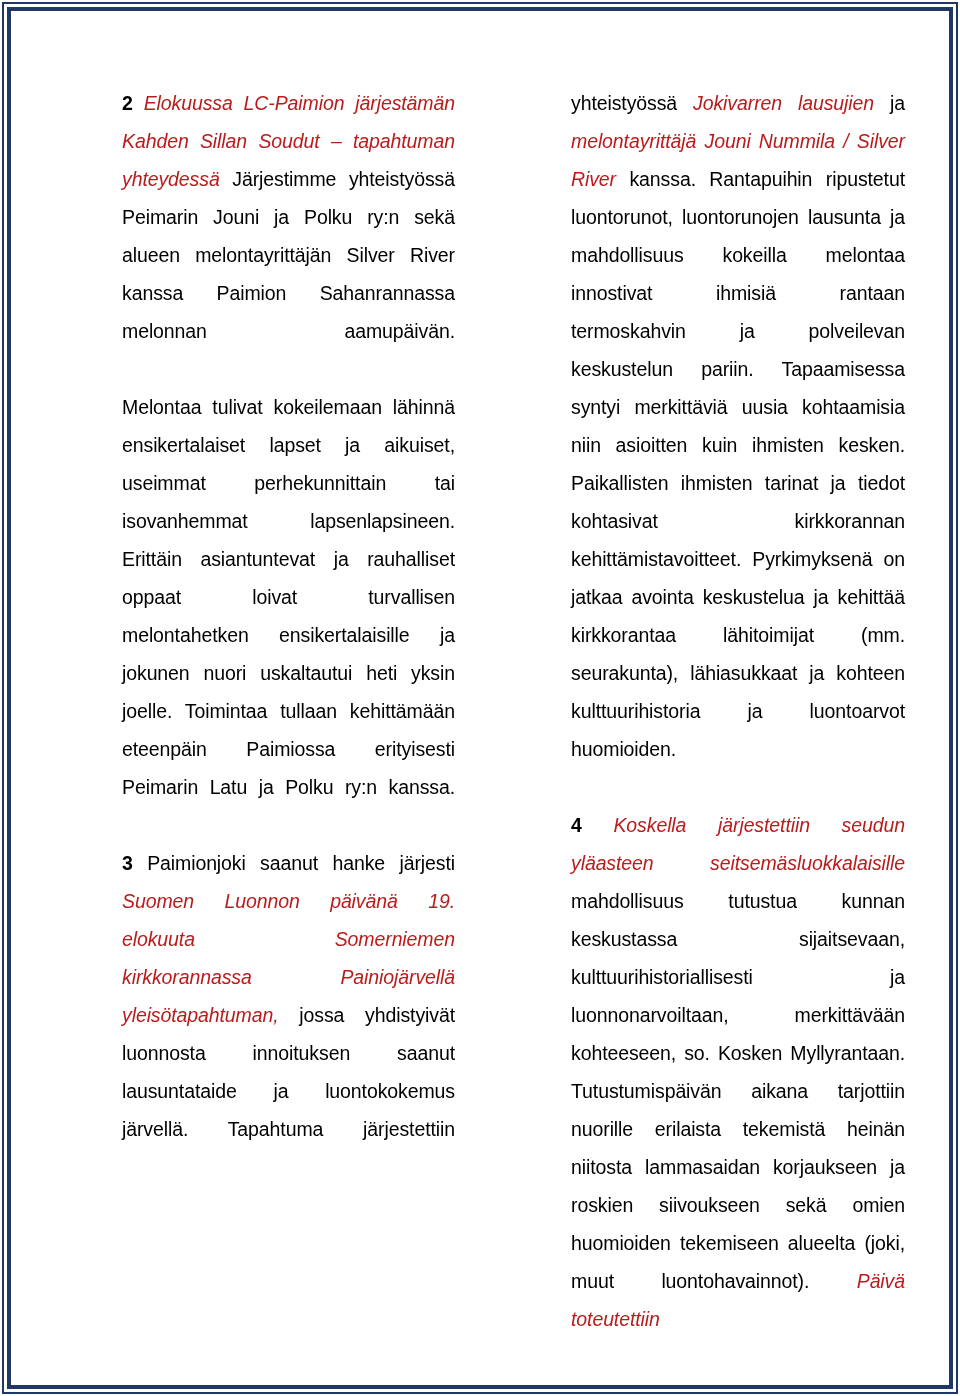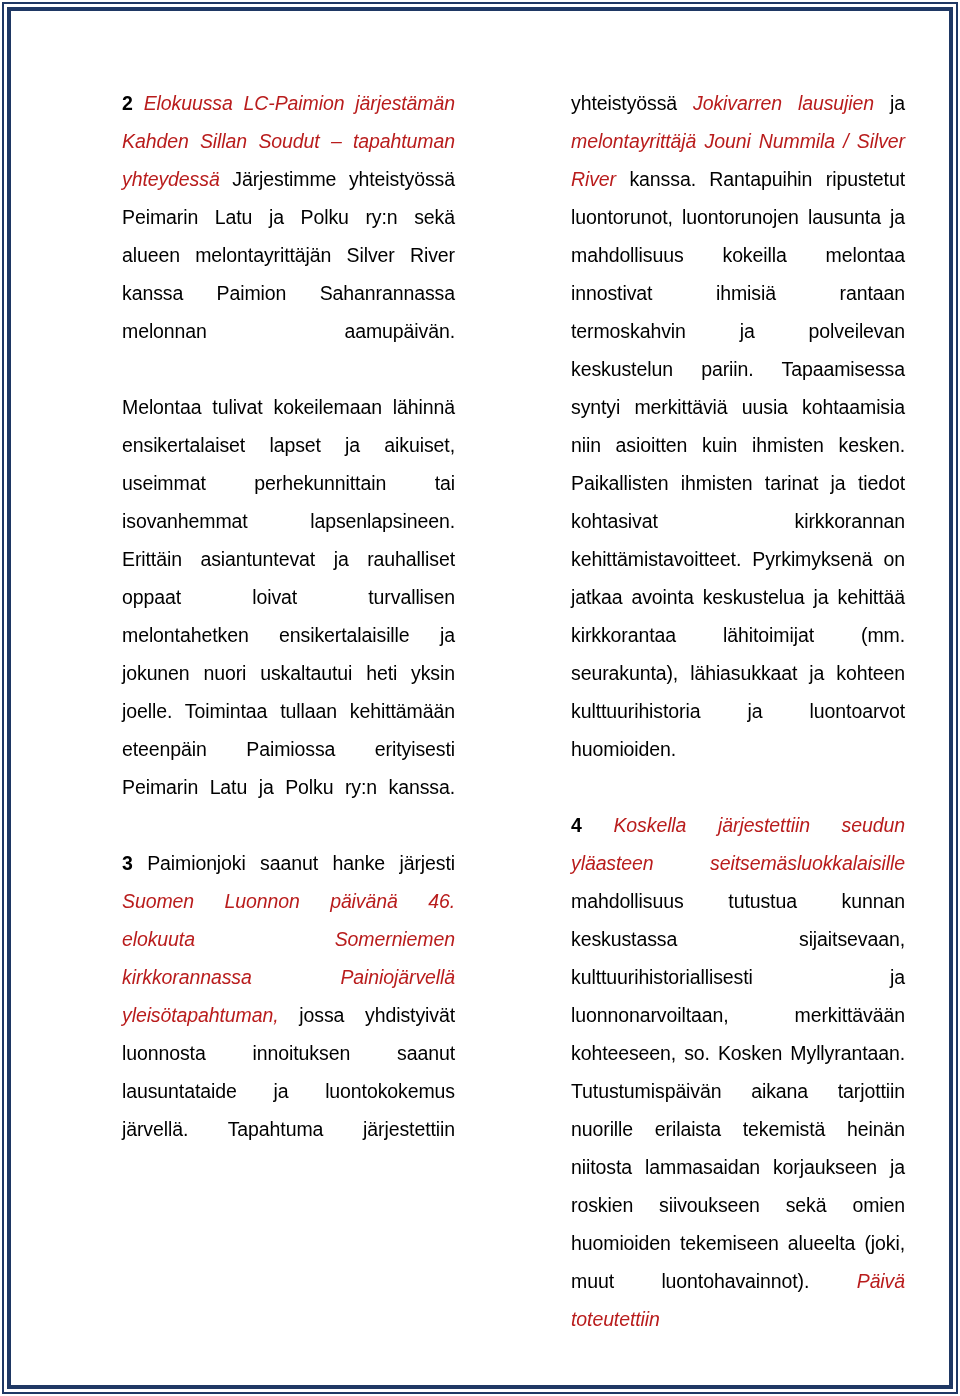--- a/index.html
+++ b/index.html
@@ -96,23 +96,23 @@
 <body>
 
 <div class="page">
 
   <div class="border-outer"></div>
   <div class="border-inner"></div>
 
   <div class="columns">
 
     <div class="col col-left">
-      <p class="para"><span class="bold">2 </span><span class="blue">Elokuussa LC-Paimion järjestämän Kahden Sillan Soudut – tapahtuman yhteydessä</span><span class="plain"> Järjestimme yhteistyössä Peimarin Latu ja Polku ry:n sekä alueen melontayrittäjän Silver River kanssa Paimion Sahanrannassa melonnan aamupäivän.</span></p>
+      <p class="para"><span class="bold">2 </span><span class="blue">Elokuussa LC-Paimion järjestämän Kahden Sillan Soudut – tapahtuman yhteydessä</span><span class="plain"> Järjestimme yhteistyössä Peimarin Jouni ja Polku ry:n sekä alueen melontayrittäjän Silver River kanssa Paimion Sahanrannassa melonnan aamupäivän.</span></p>
       <p class="para"><span class="plain">Melontaa tulivat kokeilemaan lähinnä ensikertalaiset lapset ja aikuiset, useimmat perhekunnittain tai isovanhemmat lapsenlapsineen. Erittäin asiantuntevat ja rauhalliset oppaat loivat turvallisen melontahetken ensikertalaisille ja jokunen nuori uskaltautui heti yksin joelle. Toimintaa tullaan kehittämään eteenpäin Paimiossa erityisesti Peimarin Latu ja Polku ry:n kanssa.</span></p>
-      <p class="para"><span class="bold">3 </span><span class="plain">Paimionjoki saanut hanke järjesti </span><span class="blue">Suomen Luonnon päivänä 46. elokuuta Somerniemen kirkkorannassa Painiojärvellä yleisötapahtuman,</span><span class="plain"> jossa yhdistyivät luonnosta innoituksen saanut lausuntataide ja luontokokemus järvellä. Tapahtuma järjestettiin</span></p>
+      <p class="para"><span class="bold">3 </span><span class="plain">Paimionjoki saanut hanke järjesti </span><span class="blue">Suomen Luonnon päivänä 19. elokuuta Somerniemen kirkkorannassa Painiojärvellä yleisötapahtuman,</span><span class="plain"> jossa yhdistyivät luonnosta innoituksen saanut lausuntataide ja luontokokemus järvellä. Tapahtuma järjestettiin</span></p>
     </div>
 
     <div class="col col-right">
       <p class="para"><span class="plain">yhteistyössä </span><span class="blue">Jokivarren lausujien</span><span class="plain"> ja </span><span class="blue">melontayrittäjä Jouni Nummila / Silver River</span><span class="plain"> kanssa. Rantapuihin ripustetut luontorunot, luontorunojen lausunta ja mahdollisuus kokeilla melontaa innostivat ihmisiä rantaan termoskahvin ja polveilevan keskustelun pariin. Tapaamisessa syntyi merkittäviä uusia kohtaamisia niin asioitten kuin ihmisten kesken. Paikallisten ihmisten tarinat ja tiedot kohtasivat kirkkorannan kehittämistavoitteet. Pyrkimyksenä on jatkaa avointa keskustelua ja kehittää kirkkorantaa lähitoimijat (mm. seurakunta), lähiasukkaat ja kohteen kulttuurihistoria ja luontoarvot huomioiden.</span></p>
       <p class="para"><span class="bold">4 </span><span class="blue">Koskella järjestettiin seudun yläasteen seitsemäsluokkalaisille</span><span class="plain"> mahdollisuus tutustua kunnan keskustassa sijaitsevaan, kulttuurihistoriallisesti ja luonnonarvoiltaan, merkittävään kohteeseen, so. Kosken Myllyrantaan. Tutustumispäivän aikana tarjottiin nuorille erilaista tekemistä heinän niitosta lammasaidan korjaukseen ja roskien siivoukseen sekä omien huomioiden tekemiseen alueelta (joki, muut luontohavainnot). </span><span class="blue">Päivä toteutettiin</span></p>
     </div>
 
   </div>
 </div>
 

